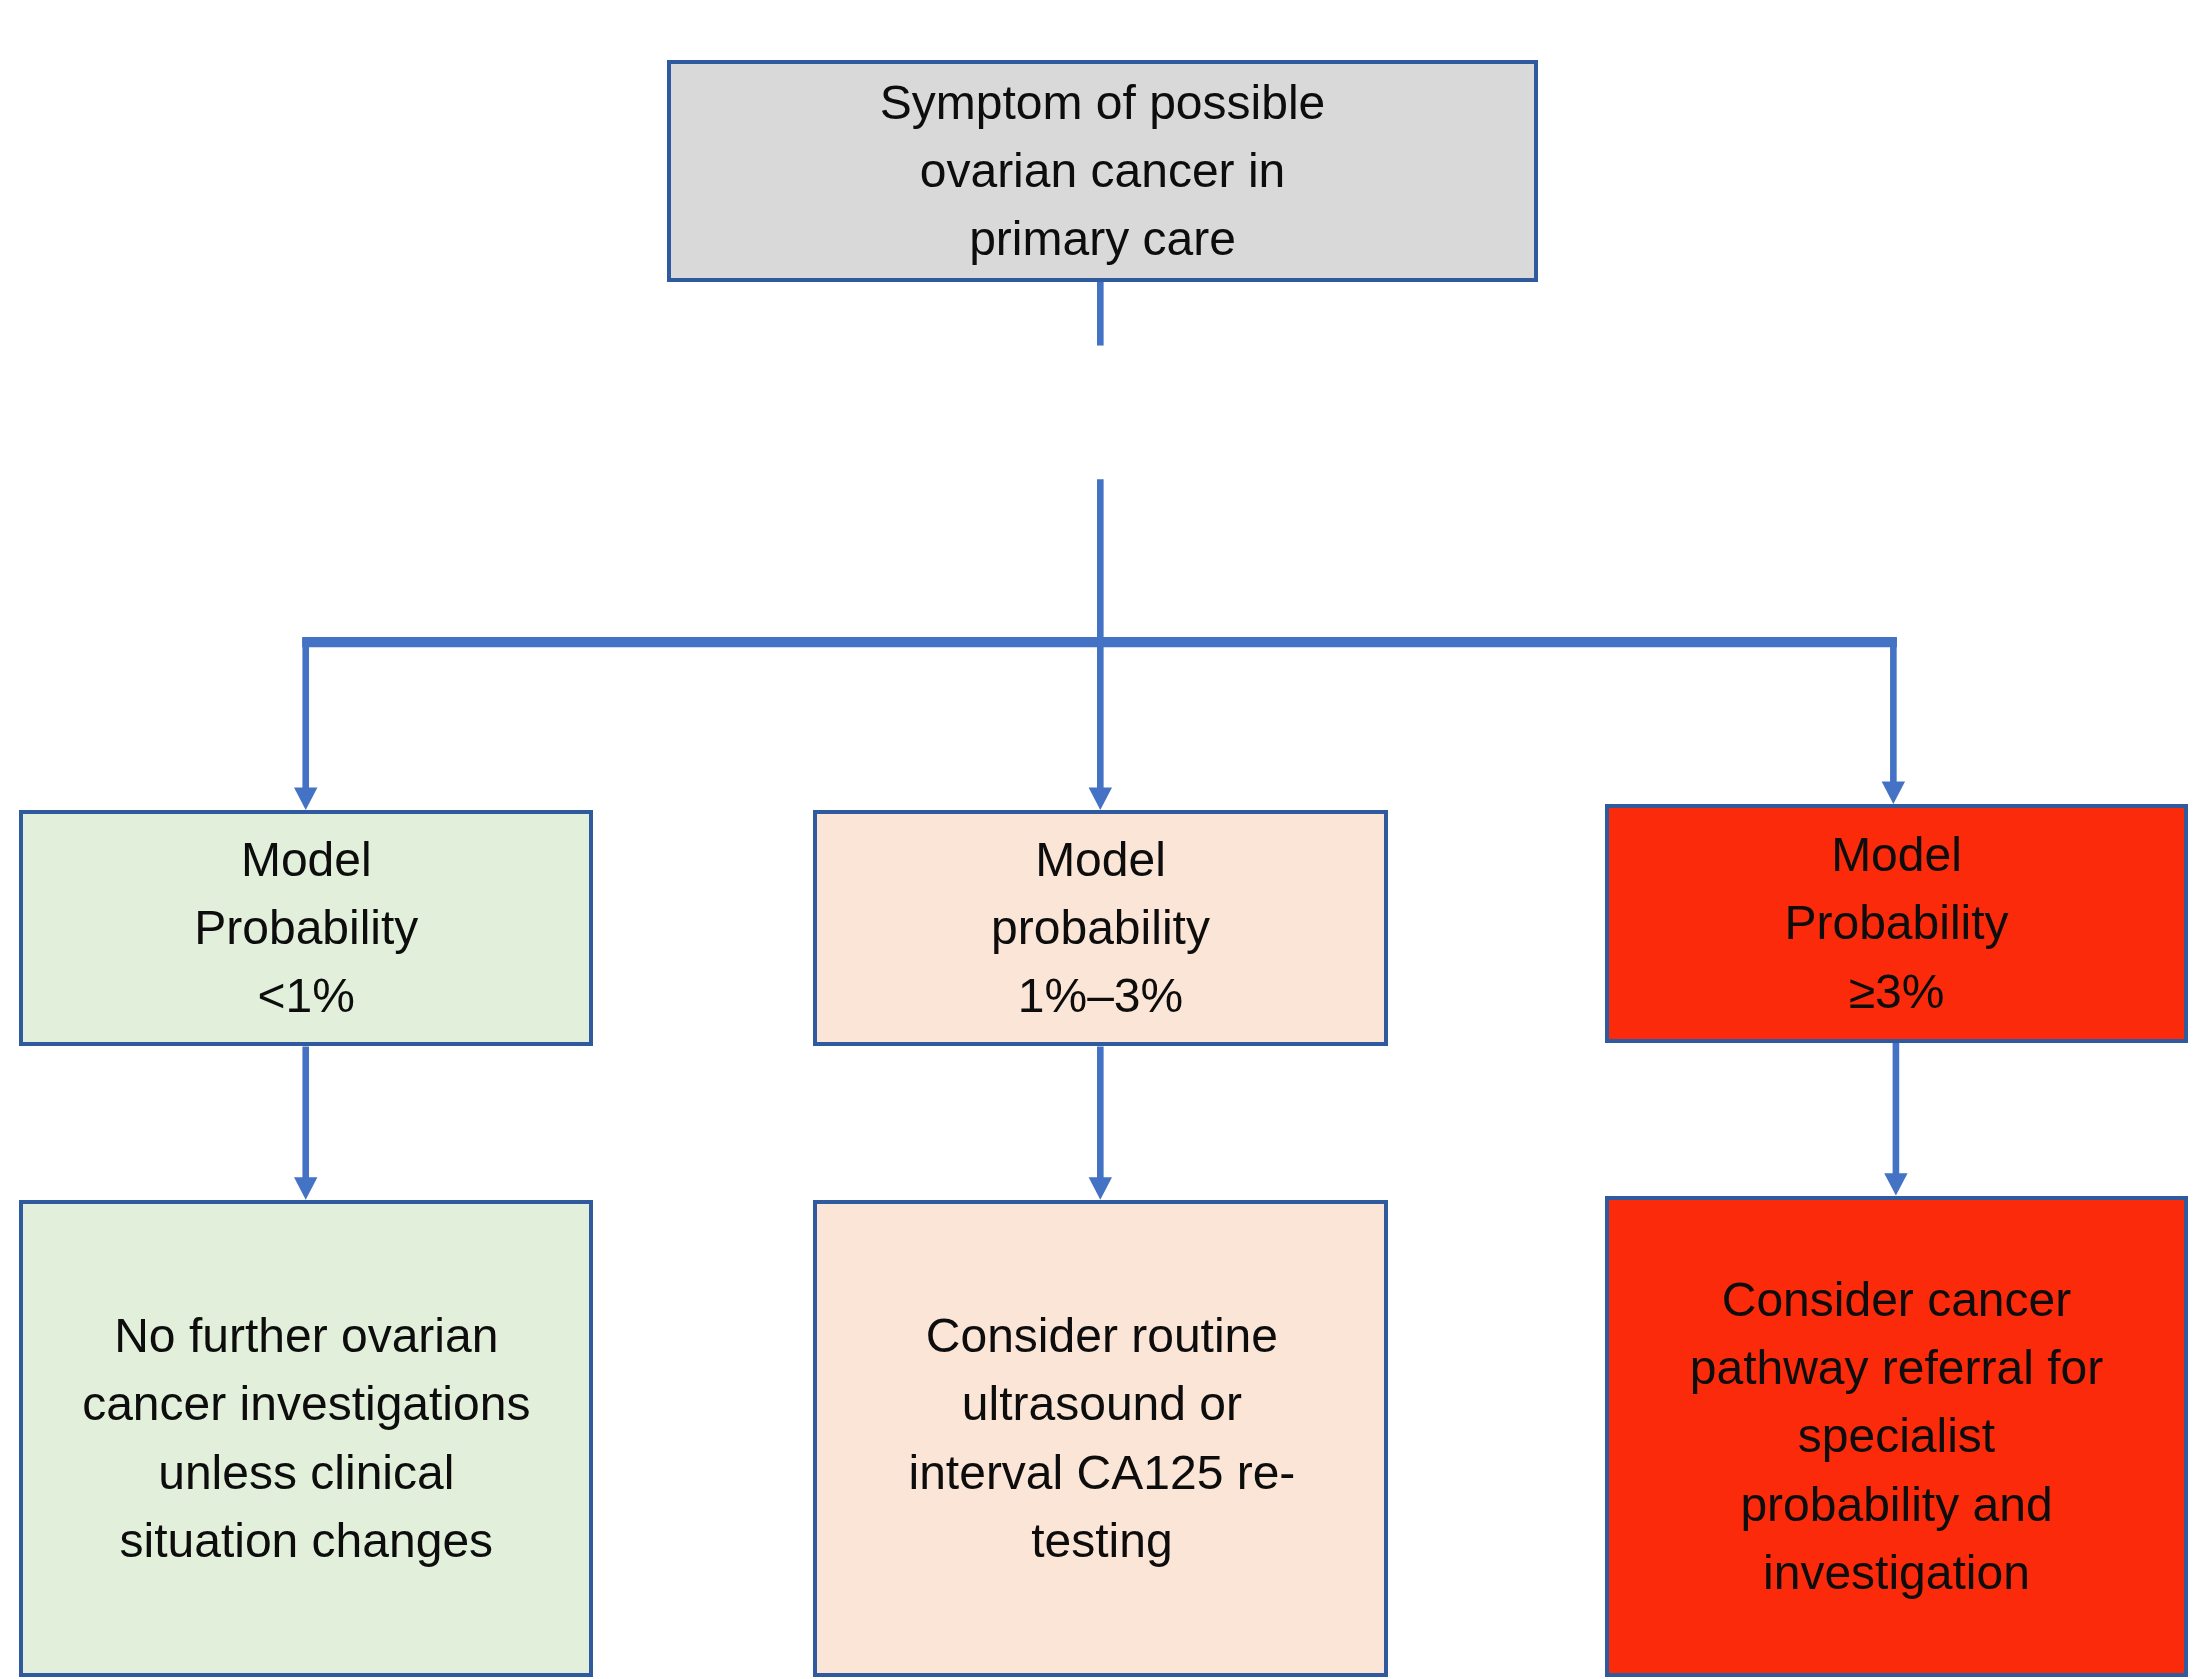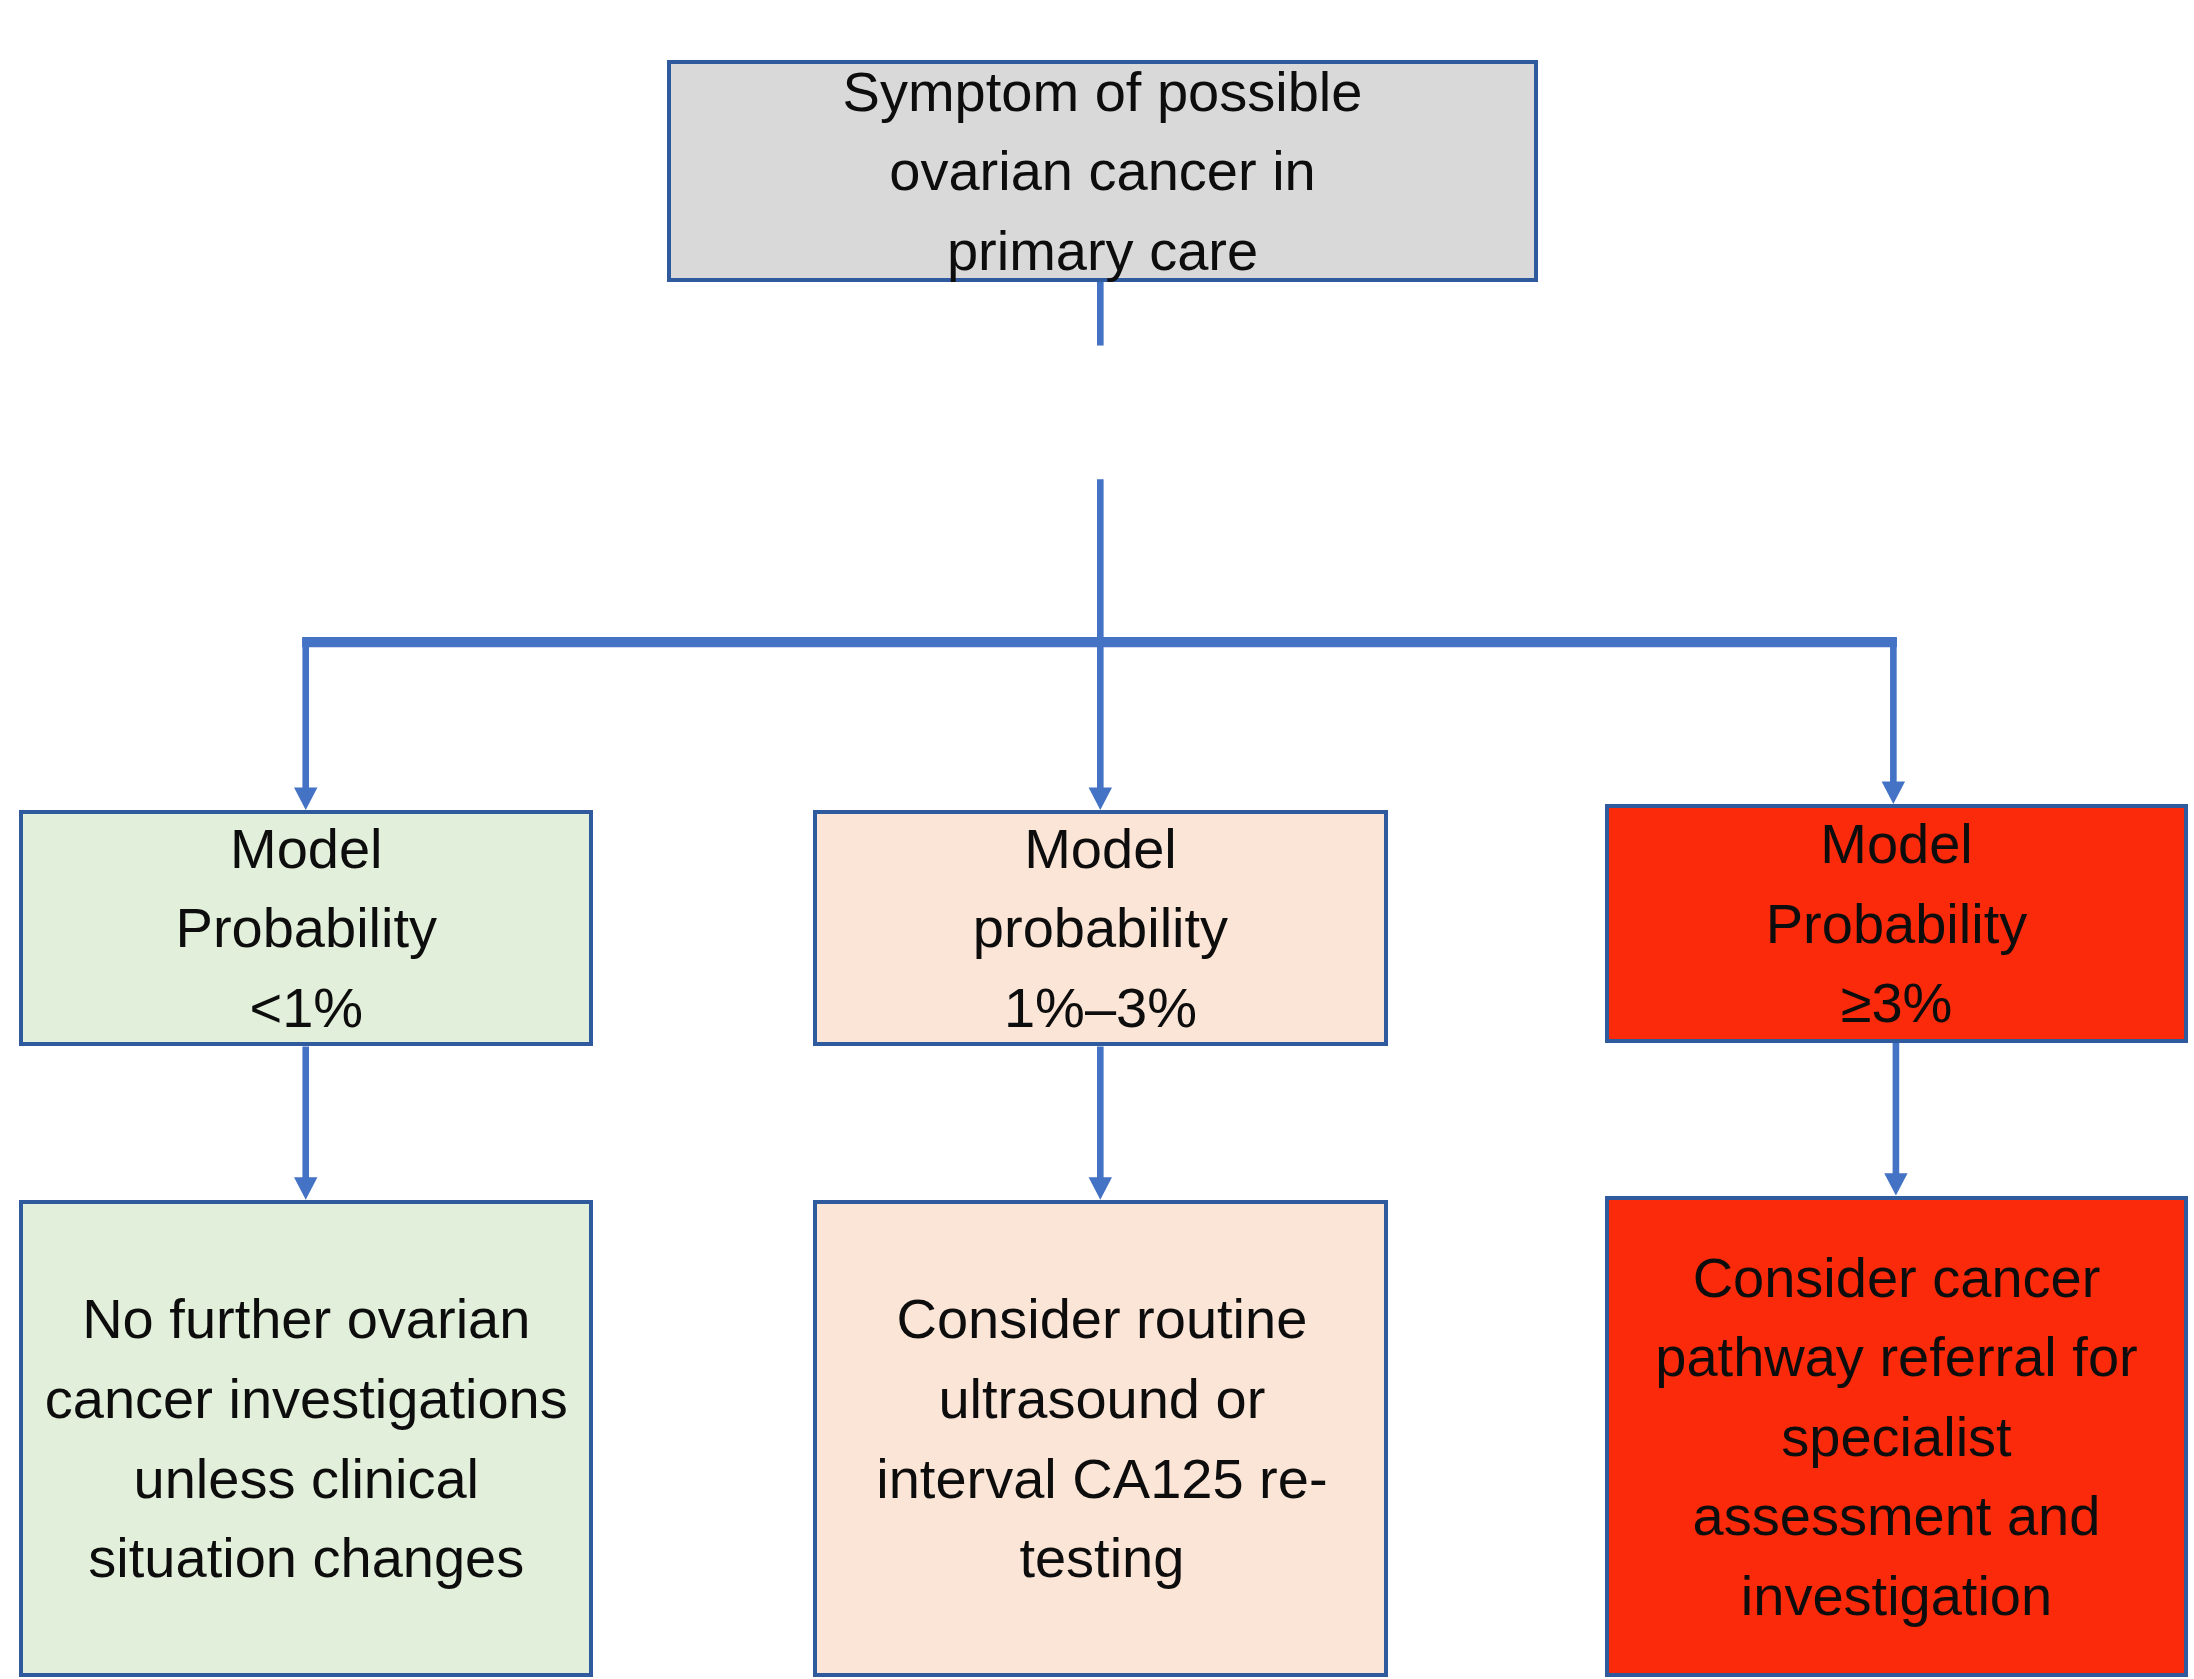--- a/index.html
+++ b/index.html
@@ -24,21 +24,21 @@
   }
   .node{
     position:absolute;
     box-sizing:border-box;
     border:4.1px solid var(--box-border);
     display:flex;
     align-items:center;
     justify-content:center;
     text-align:center;
     white-space:pre-line;
-    font-size:56px;
+    font-size:48px;
     line-height:1.42;
     color:var(--text);
     padding:5.1px 9.2px;
   }
   .fill-gray{background:#d9d9d9;}
   .fill-blue{background:#dae3f3;}
   .fill-green{background:#e2efda;}
   .fill-peach{background:#fbe5d6;}
   .fill-red{background:#fa2a0a;}
   #n-symptom  {left:667px; top:60px;  width:871px; height:222px;}
@@ -93,17 +93,17 @@
 cancer investigations
 unless clinical
 situation changes</div>
   <div class="node fill-peach" id="n-out-mid" style="background: rgb(251, 229, 214);">Consider routine
 ultrasound or
 interval CA125 re-
 testing</div>
   <div class="node fill-red" id="n-out-high" style="background: rgb(250, 42, 10);">Consider cancer
 pathway referral for
 specialist
-assessment and
+probability and
 investigation</div>
 
 </div>
 
 
 </body></html>

